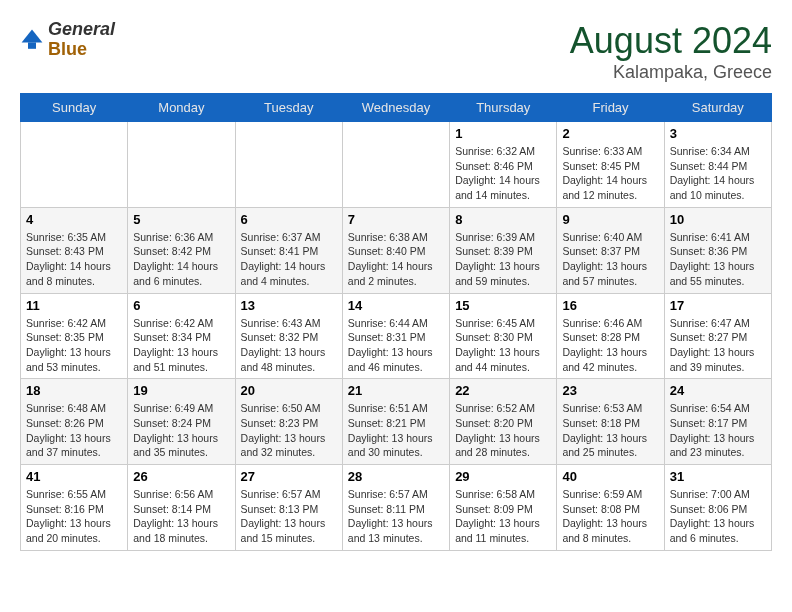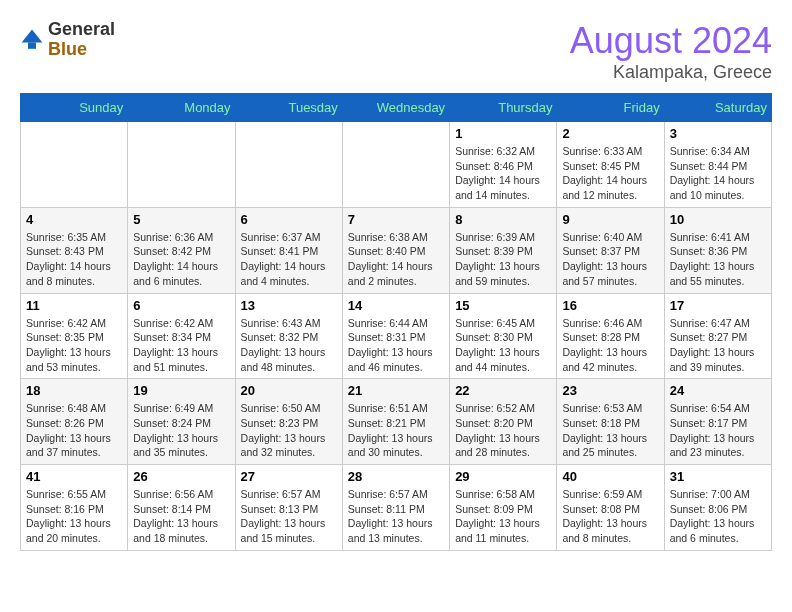--- a/index.html
+++ b/index.html
@@ -19,48 +19,48 @@
     .logo {
       display: flex;
       align-items: center;
       gap: 4px;
     }
     .logo-text {
       font-size: 18px;
       font-weight: bold;
       line-height: 1.1;
     }
-    .logo-text span.general { color: #333; }
+    .logo-text span.general { color: #333; font-style: italic; }
     .logo-text span.blue { color: #a16207; }
     .logo-icon {
       width: 24px;
       height: 24px;
     }
     .title-block {
       text-align: right;
     }
     .month-year {
       font-size: 36px;
-      color: #8b5cf6;
+      color: #14532d;
       font-weight: 300;
     }
     .location {
       font-size: 18px;
       color: #555;
     }
     table {
       width: 100%;
       border-collapse: collapse;
       font-size: 11px;
     }
     thead tr th {
       background-color: #1565c0;
-      color: #86efac;
+      color: #e5e5e5;
       padding: 6px 4px;
-      text-align: right;
+      text-align: center;
       font-size: 13px;
       font-weight: normal;
       border: 1px solid #1565c0;
     }
     tbody tr td {
       border: 1px solid #ccc;
       vertical-align: top;
       padding: 4px 5px;
       height: 80px;
       width: calc(100% / 7);

